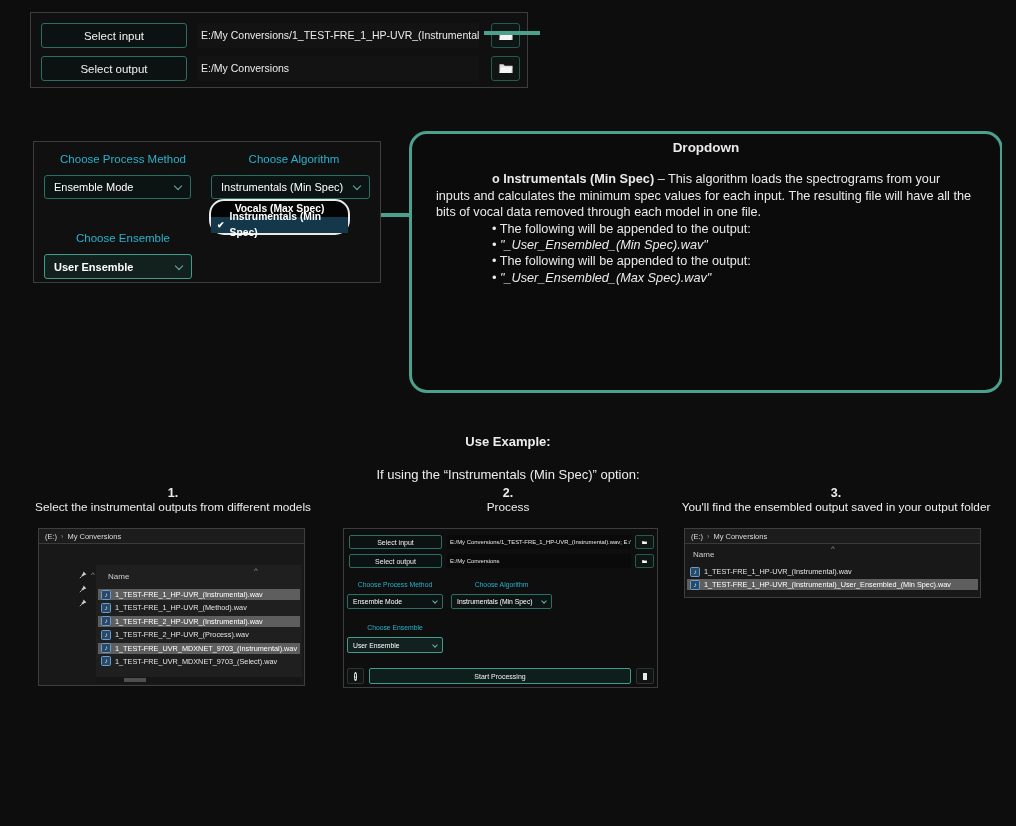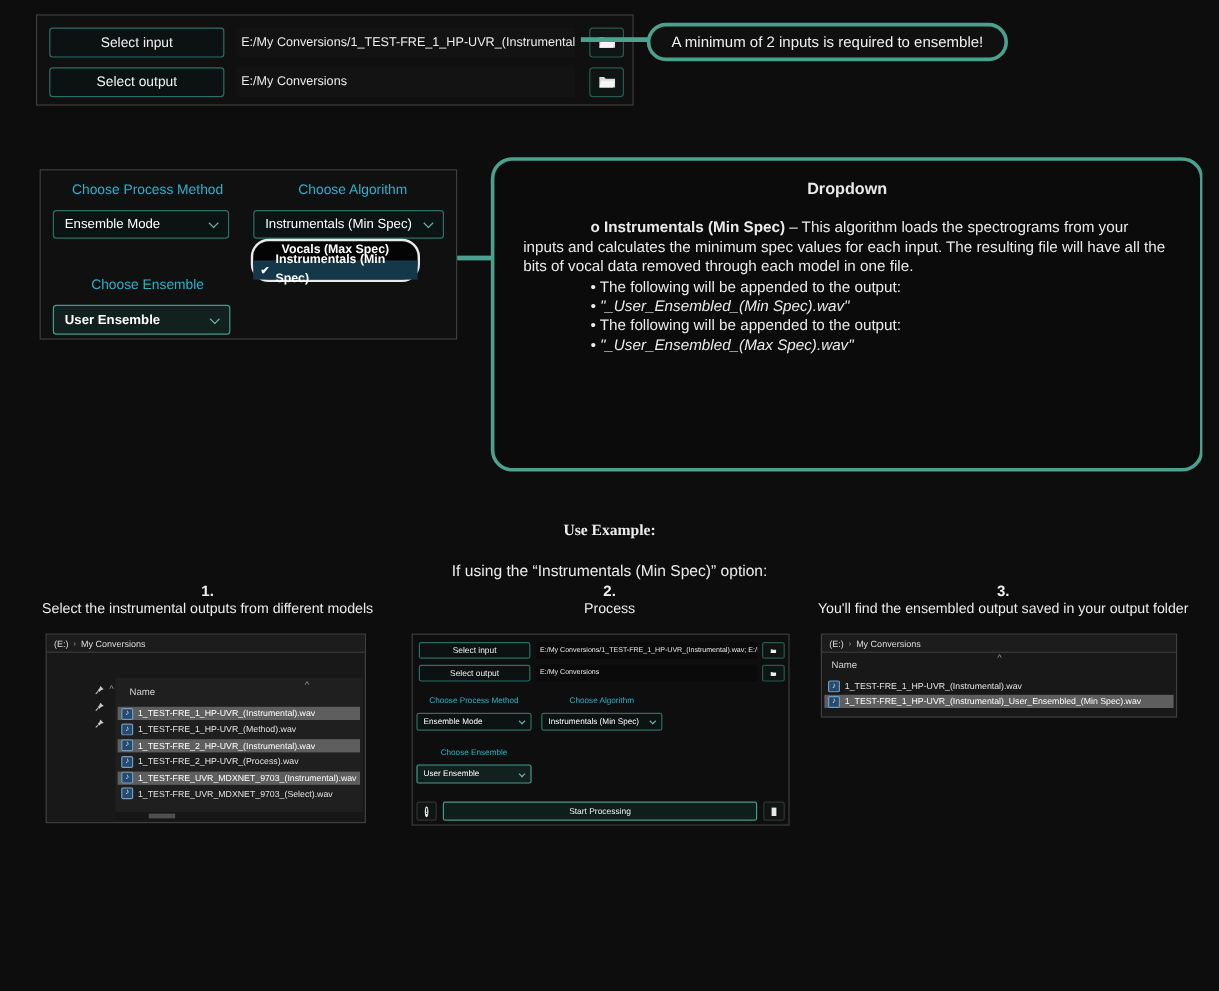--- a/index.html
+++ b/index.html
@@ -30,21 +30,21 @@
   .chev{display:inline-block;width:5px;height:5px;border-right:1.4px solid #67b3a6;
         border-bottom:1.4px solid #67b3a6;transform:rotate(45deg);margin-bottom:2px;}
   .menu{position:absolute;box-sizing:border-box;background:#040404;border:2px solid #e9e9e9;z-index:7;}
   .menu-item{height:16px;line-height:16px;font-size:10.3px;font-weight:bold;color:#fff;
              text-align:center;cursor:pointer;}
   .menu-item.selected{background:#14384a;text-align:left;display:flex;align-items:center;padding:0 6px;}
   .menu-item.selected .chk{margin-right:5px;font-size:9px;}
 
   
   .doc-box{position:absolute;box-sizing:border-box;border:3px solid #4ba18e;border-radius:18px;
-           background:#0b0b0b;padding:12px 24px;font-size:12.7px;line-height:16.4px;color:#eaeaea;}
+           background:#0b0b0b;padding:2px 24px;font-size:12.7px;line-height:16.4px;color:#eaeaea;}
   .doc-title{text-align:center;font-weight:bold;font-size:13.5px;margin:4px 0 0 0;}
   .doc-intro{margin:15px 0 0 0;}
   .doc-p{margin:15px 0 0 0;text-indent:56px;}
   .doc-bullet{padding-left:56px;}
   .italic{font-style:italic;}
 
   
   .center-txt{position:absolute;text-align:center;}
   .step-num{font-weight:bold;font-size:12.5px;}
   .step-cap{font-size:11.8px;white-space:nowrap;}
@@ -105,21 +105,20 @@
     <div class="path-field" style="left:166px;top:43px;width:282px;height:25px;line-height:25px;">E:/My Conversions</div>
     <button class="icon-btn" style="left:460px;top:43px;width:29px;height:25px;">
       <svg width="14" height="11" viewBox="0 0 16 12">
         <path d="M0.5 11 L0.5 1 H5 l1.6 1.8 h8.9 V11 z" fill="#dcdcdc"></path>
         <path d="M2.2 4.6 h13 l-1.7 6.4 H0.6 z" fill="#f5f5f5"></path>
       </svg>
     </button>
   </section>
 
   <div class="connector" style="left:484px;top:31px;width:56px;height:4px;"></div>
-  <div class="callout" style="left:539px;top:19px;width:301px;height:32px;">A minimum of 2 inputs is required to ensemble!</div>
 
   <section class="panel" style="left:33px;top:141px;width:348px;height:142px;">
     <div class="opt-label cyan" style="left:8px;top:11px;width:162px;">Choose Process Method</div>
     <div class="opt-label cyan" style="left:180px;top:11px;width:160px;">Choose Algorithm</div>
 
     <div class="dd" style="left:10px;top:33px;width:147px;height:24px;">
       <span>Ensemble Mode</span>
       <span class="chev"></span>
     </div>
     <div class="dd" style="left:177px;top:33px;width:159px;height:24px;">
@@ -149,21 +148,21 @@
 
     <p class="doc-p"><b>o Instrumentals (Min Spec)</b><span> – This algorithm loads the spectrograms from your inputs and calculates the minimum spec values for each input. The resulting file will have all the bits of vocal data removed through each model in one file.</span></p>
     <div class="doc-bullet">• The following will be appended to the output:</div>
     <div class="doc-bullet italic">• "_User_Ensembled_(Min Spec).wav"</div>
 
     <div class="doc-bullet">• The following will be appended to the output:</div>
     <div class="doc-bullet italic">• "_User_Ensembled_(Max Spec).wav"</div>
   </section>
 
   <div class="center-txt" style="left:258px;top:434px;width:500px;">
-    <div style="font-weight:bold;font-size:13px;font-family:Liberation Serif, serif;">Use Example:</div>
+    <div style="font-weight:bold;font-size:13px;">Use Example:</div>
     <div style="font-size:13px;margin-top:18px;">If using the “Instrumentals (Min Spec)” option:</div>
   </div>
 
   <div class="center-txt" style="left:5px;top:486px;width:336px;">
     <div class="step-num">1.</div>
     <div class="step-cap">Select the instrumental outputs from different models</div>
   </div>
   <div class="center-txt" style="left:420px;top:486px;width:176px;">
     <div class="step-num">2.</div>
     <div class="step-cap">Process</div>

